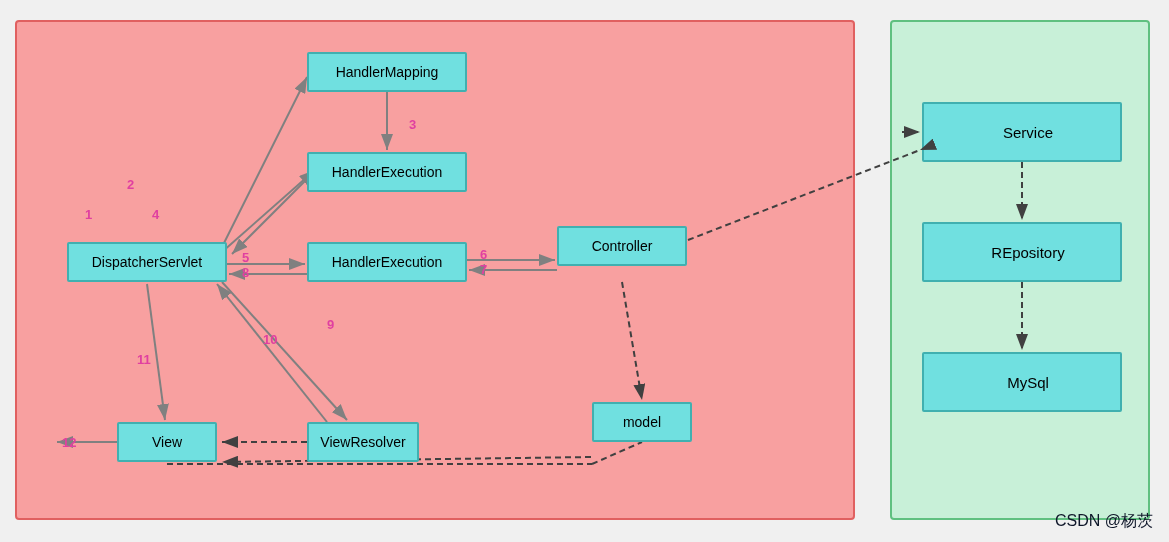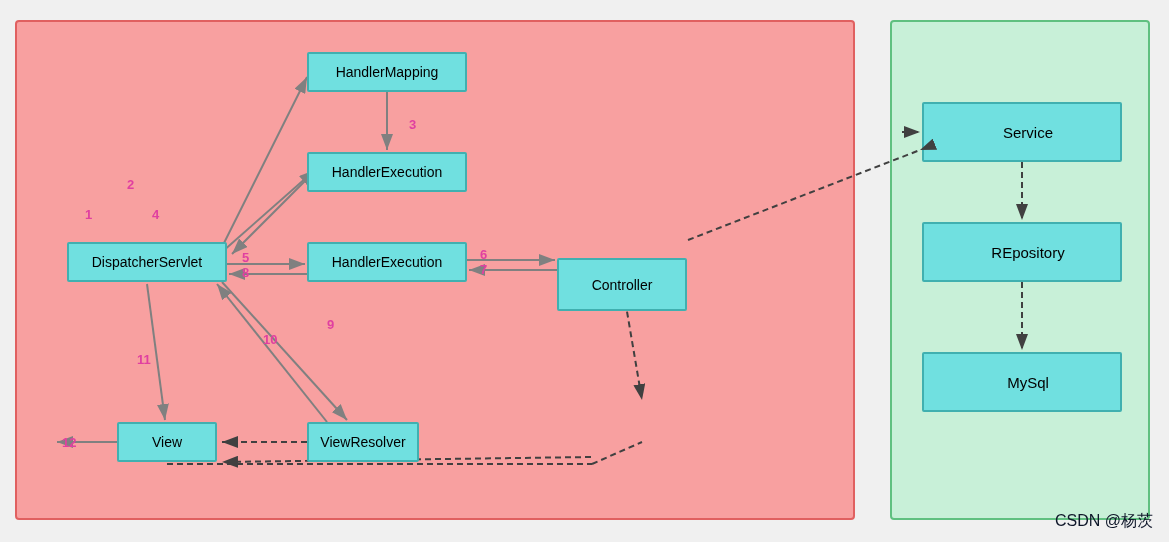--- a/index.html
+++ b/index.html
@@ -72,24 +72,24 @@
     }
 
     .node-handler-execution-mid {
       top: 220px;
       left: 290px;
       width: 160px;
       height: 40px;
     }
 
     .node-controller {
-      top: 236px;
+      top: 204px;
       left: 540px;
       width: 130px;
-      height: 53px;
+      height: 40px;
     }
 
     .node-view {
       top: 400px;
       left: 100px;
       width: 100px;
       height: 40px;
     }
 
     .node-view-resolver {
@@ -241,20 +241,23 @@
   </div>
 
   <div class="node node-view">
     <span>View</span>
   </div>
 
   <div class="node node-view-resolver">
     <span>ViewResolver</span>
   </div>
 
+  <div class="node node-model">
+    <span>model</span>
+  </div>
 
   <span class="num-label" style="top:185px;left:68px;">1</span>
   <span class="num-label" style="top:155px;left:110px;">2</span>
   <span class="num-label" style="top:95px;left:392px;">3</span>
   <span class="num-label" style="top:185px;left:135px;">4</span>
   <span class="num-label" style="top:228px;left:225px;">5</span>
   <span class="num-label" style="top:225px;left:463px;">6</span>
   <span class="num-label" style="top:240px;left:463px;">7</span>
   <span class="num-label" style="top:243px;left:225px;">8</span>
   <span class="num-label" style="top:295px;left:310px;">9</span>

